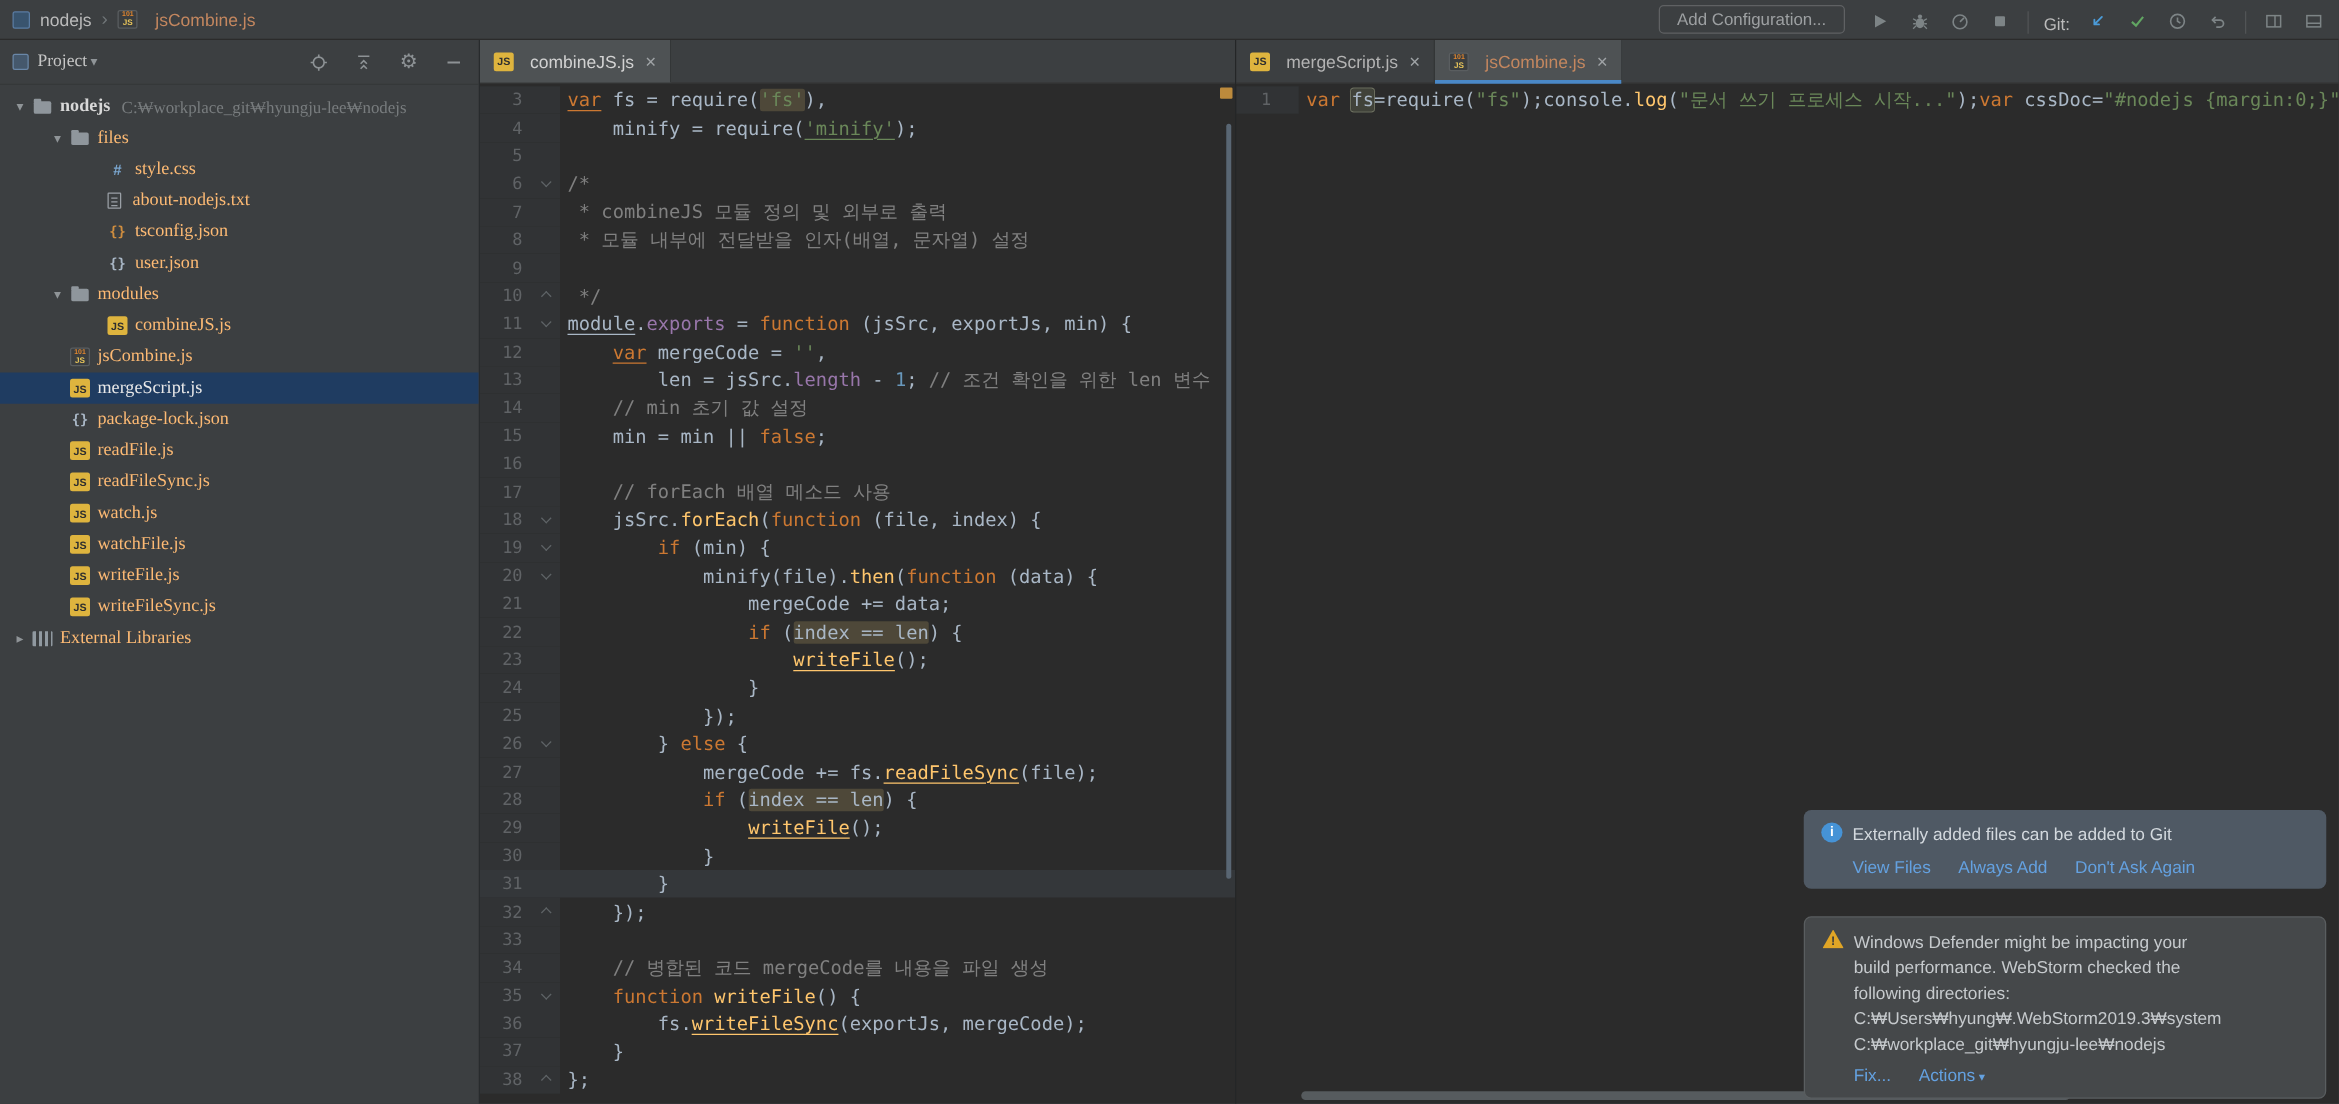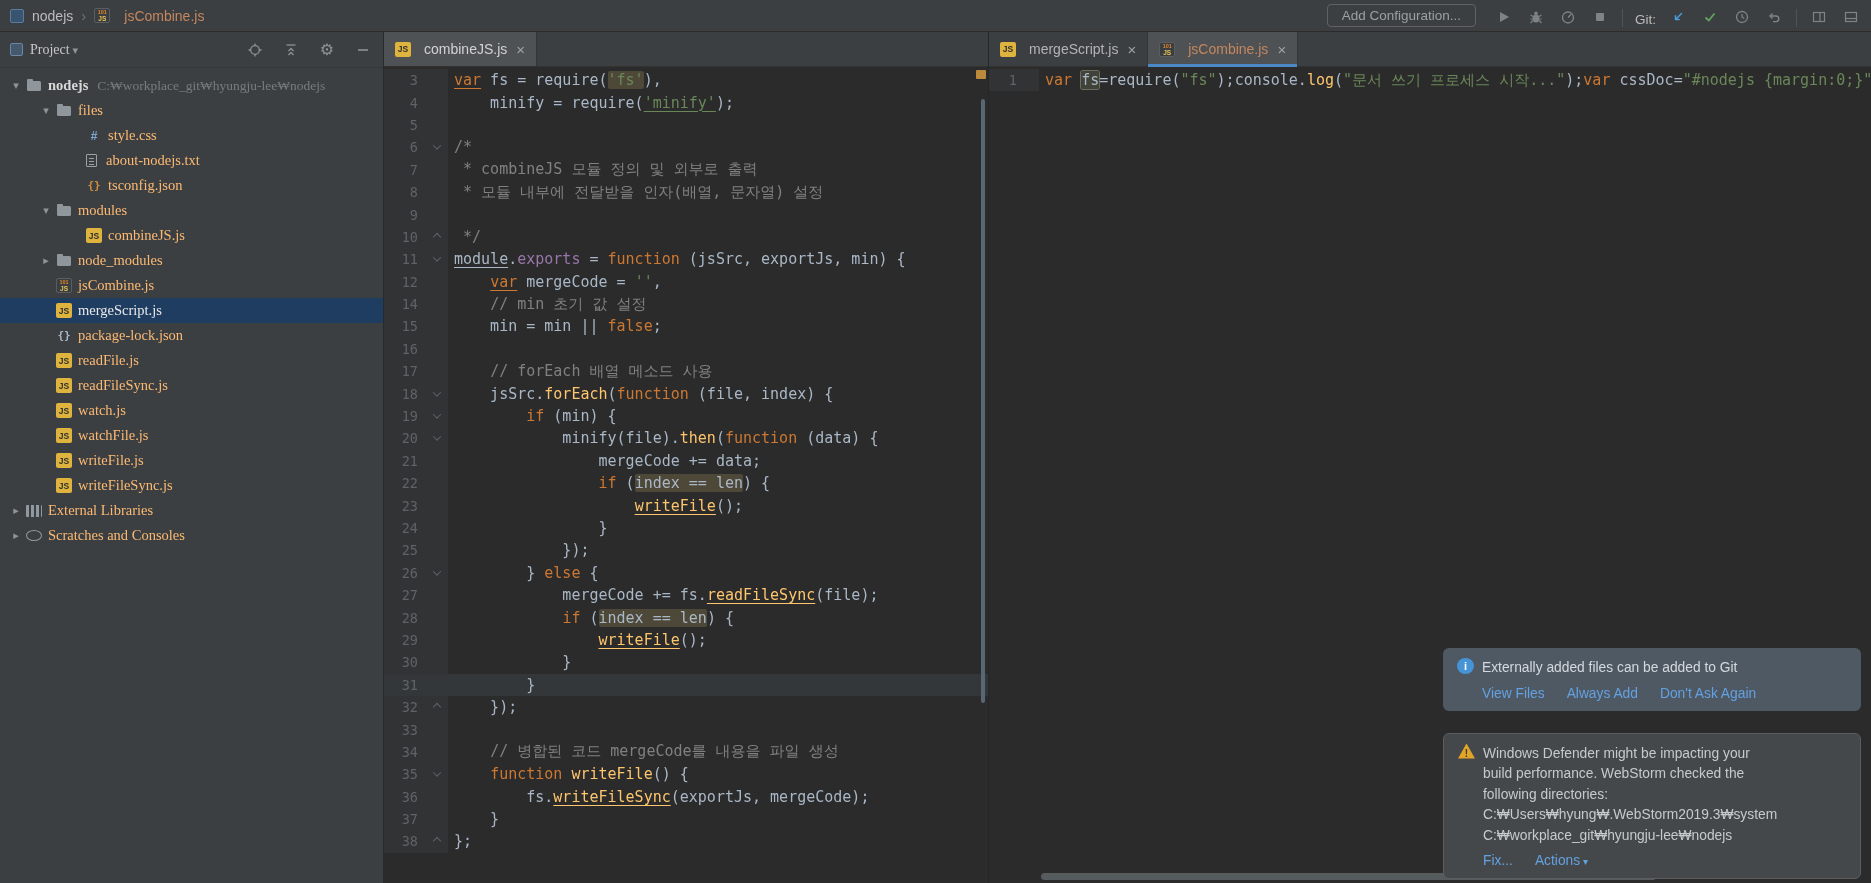--- a/index.html
+++ b/index.html
@@ -255,34 +255,34 @@
         <div class="trow" style="padding-left: 66px;">
           <span class="arrow"></span>
           <span class="fi ic-sheet"></span>
           <span class="tlabel warm">about-nodejs.txt</span>
         </div>
         <div class="trow" style="padding-left: 66px;">
           <span class="arrow"></span>
           <span class="fi ic-ts"></span>
           <span class="tlabel warm">tsconfig.json</span>
         </div>
+        <div class="trow" style="padding-left: 66px;">
+          <span class="arrow"></span>
+          <span class="fi ic-json"></span>
+          <span class="tlabel">user.json</span>
+        </div>
         <div class="trow" style="padding-left: 36px;">
           <span class="arrow exp"></span>
           <span class="fi ic-folder"></span>
           <span class="tlabel">modules</span>
         </div>
         <div class="trow" style="padding-left: 66px;">
           <span class="arrow"></span>
           <span class="fi ic-js"></span>
           <span class="tlabel">combineJS.js</span>
-        </div>
-        <div class="trow" style="padding-left: 36px;">
-          <span class="arrow col"></span>
-          <span class="fi ic-folder"></span>
-          <span class="tlabel">node_modules</span>
         </div>
         <div class="trow" style="padding-left: 36px;">
           <span class="arrow"></span>
           <span class="fi ic-js101"></span>
           <span class="tlabel warm">jsCombine.js</span>
         </div>
         <div class="trow selected" style="padding-left: 36px;">
           <span class="arrow"></span>
           <span class="fi ic-js"></span>
           <span class="tlabel">mergeScript.js</span>
@@ -319,25 +319,20 @@
         </div>
         <div class="trow" style="padding-left: 36px;">
           <span class="arrow"></span>
           <span class="fi ic-js"></span>
           <span class="tlabel">writeFileSync.js</span>
         </div>
         <div class="trow" style="padding-left: 6px;">
           <span class="arrow col"></span>
           <span class="fi ic-lib"></span>
           <span class="tlabel">External Libraries</span>
-        </div>
-        <div class="trow" style="padding-left: 6px;">
-          <span class="arrow col"></span>
-          <span class="fi ic-scratch"></span>
-          <span class="tlabel">Scratches and Consoles</span>
         </div>
       </div>
   </div>
 
   <div class="center-pane">
     <div class="tabbar">
       <div class="tab active">
         <span class="fi ic-js"></span>
         <span>combineJS.js</span>
         <span class="tab-close"></span>
@@ -412,20 +407,27 @@
               </span>
             </span>
             <span class="lcode"><span class="tk-p tk-u">module</span><span class="tk-p">.</span><span class="tk-m">exports</span><span class="tk-p"> = </span><span class="tk-k">function</span><span class="tk-p"> (jsSrc, exportJs, min) {</span></span>
           </div>
           <div class="erow">
             <span class="lgutter ">
               <span class="lnum">12</span>
               <span class="lfold"></span>
             </span>
             <span class="lcode"><span class="tk-p">    </span><span class="tk-k tk-u">var</span><span class="tk-p"> mergeCode = </span><span class="tk-s">''</span><span class="tk-p">,</span></span>
+          </div>
+          <div class="erow">
+            <span class="lgutter ">
+              <span class="lnum">13</span>
+              <span class="lfold"></span>
+            </span>
+            <span class="lcode"><span class="tk-p">        len = jsSrc.</span><span class="tk-m">length</span><span class="tk-p"> - </span><span class="tk-n">1</span><span class="tk-p">; </span><span class="tk-c">// 조건 확인을 위한 len 변수</span></span>
           </div>
           <div class="erow">
             <span class="lgutter ">
               <span class="lnum">14</span>
               <span class="lfold"></span>
             </span>
             <span class="lcode"><span class="tk-p">    </span><span class="tk-c">// min 초기 값 설정</span></span>
           </div>
           <div class="erow">
             <span class="lgutter ">

